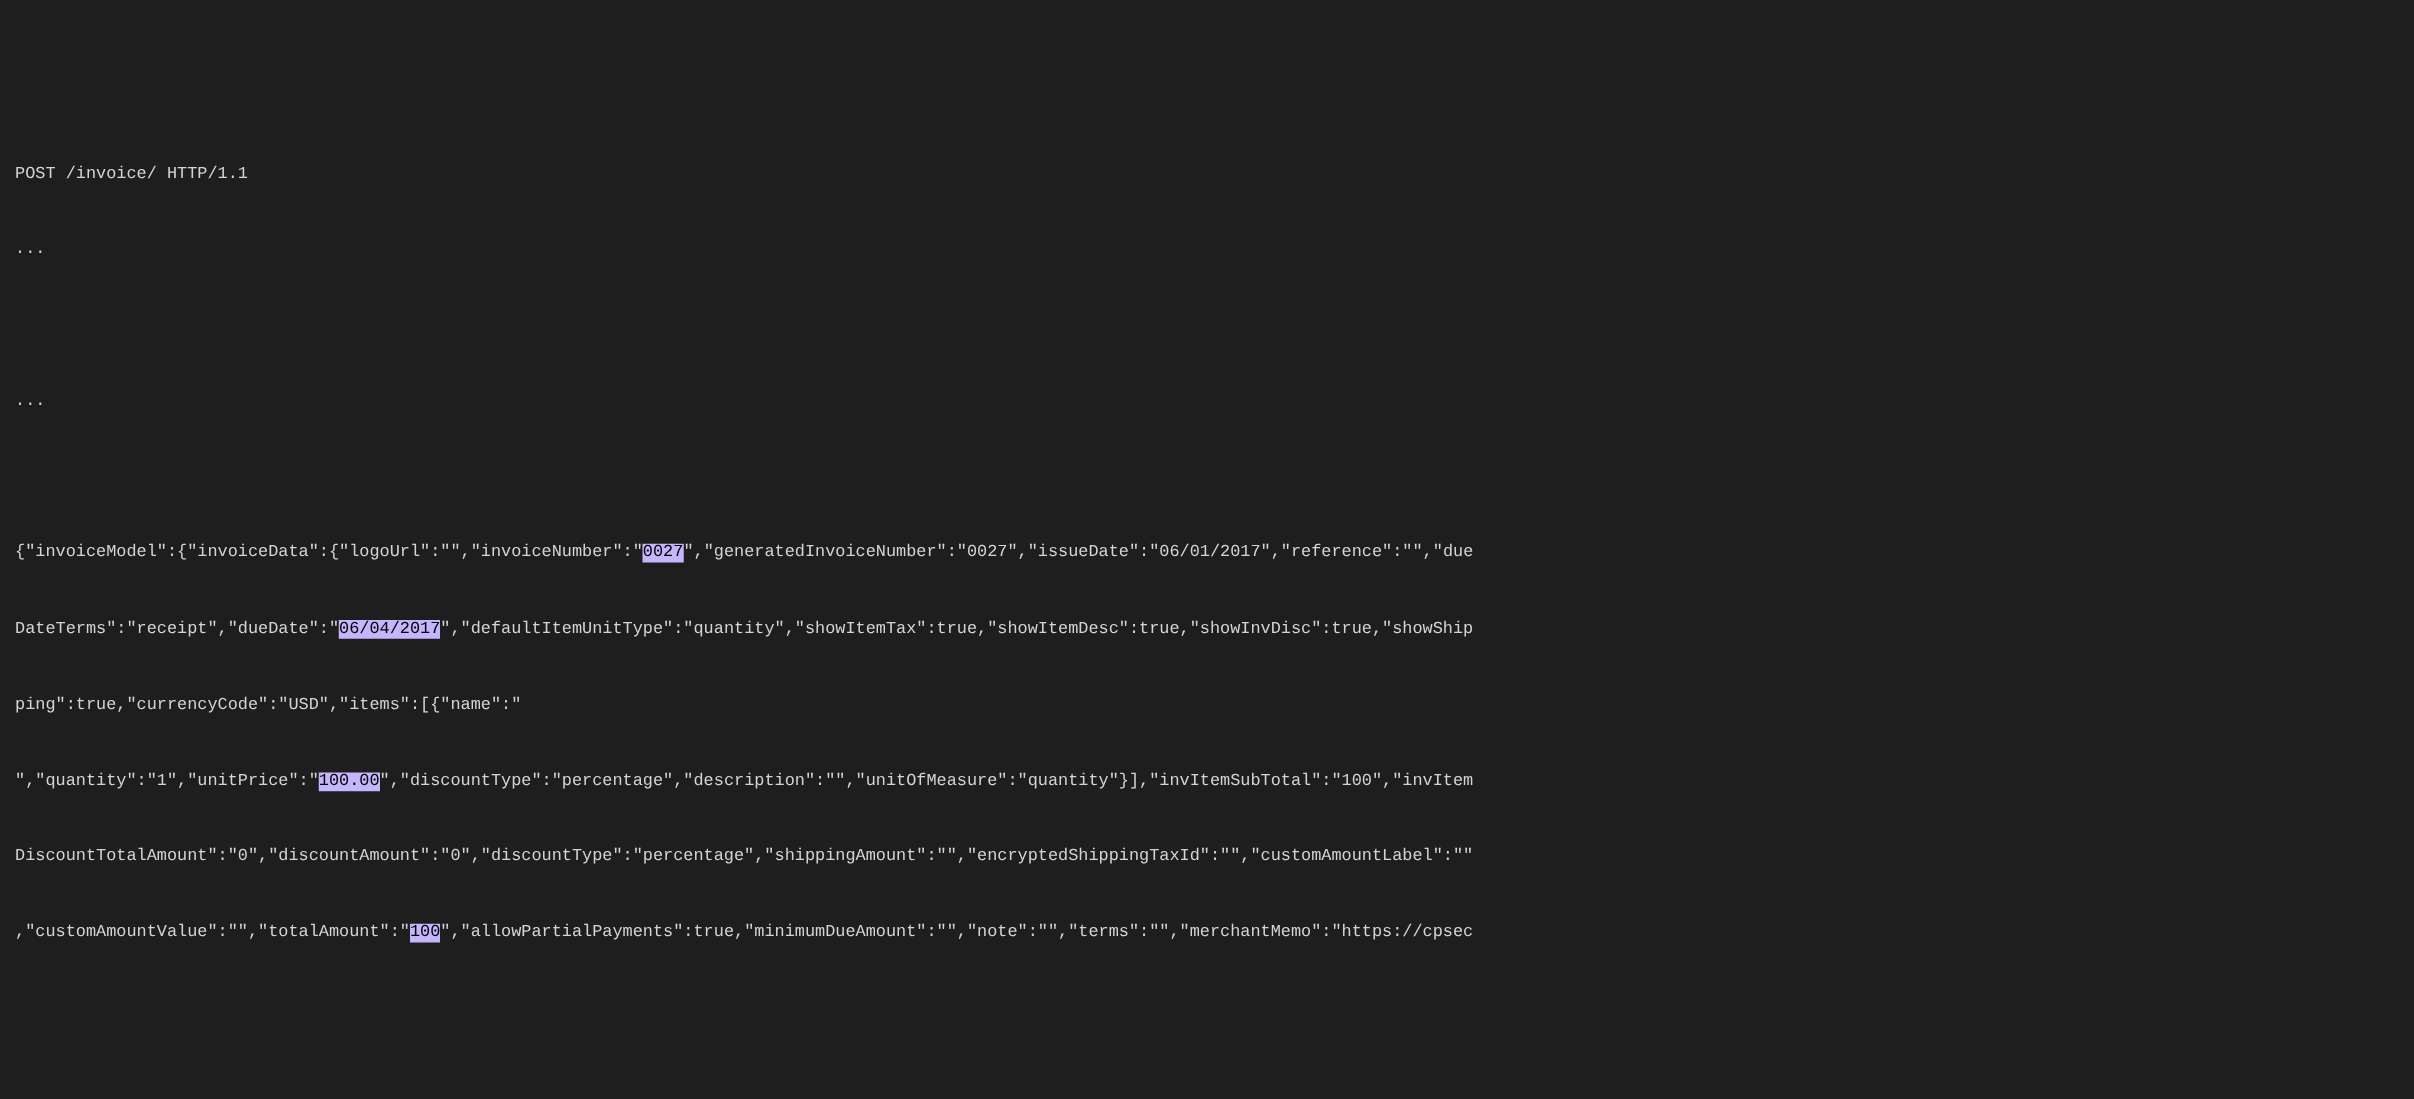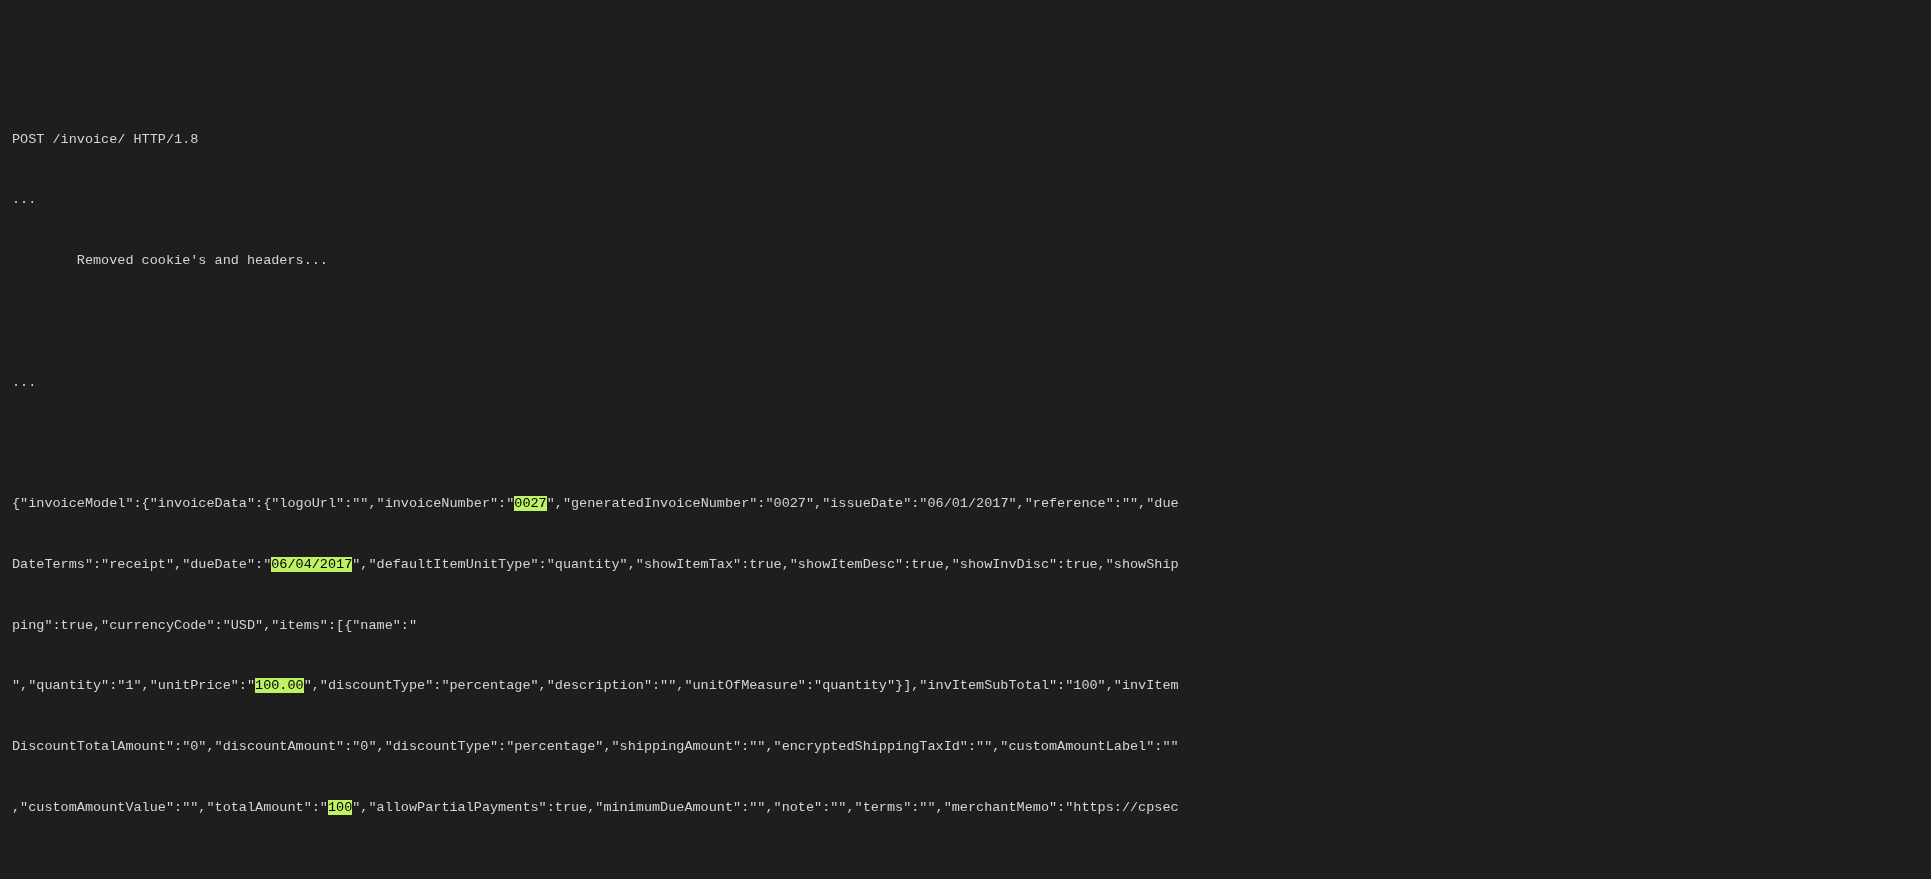--- a/index.html
+++ b/index.html
@@ -24,33 +24,32 @@
       width: 100%;
     }
 
     .line {
       display: block;
       white-space: pre-wrap;
       word-break: break-all;
     }
 
     .highlight-yellow {
-      background-color: #bef264;
+      background-color: #c4b5fd;
       color: #000000;
     }
   </style>
 </head>
 <body>
 
 
 
 <div class="code-block">
-  <span class="line">POST /invoice/ HTTP/1.8</span>
+  <span class="line">POST /invoice/ HTTP/1.1</span>
   <span class="line">...</span>
-  <span class="line">        Removed cookie's and headers...</span>
   <span class="line">&nbsp;</span>
   <span class="line">...</span>
   <span class="line">&nbsp;</span>
   <span class="line">{"invoiceModel":{"invoiceData":{"logoUrl":"","invoiceNumber":"<span class="highlight-yellow">0027</span>","generatedInvoiceNumber":"0027","issueDate":"06/01/2017","reference":"","due</span>
   <span class="line">DateTerms":"receipt","dueDate":"<span class="highlight-yellow">06/04/2017</span>","defaultItemUnitType":"quantity","showItemTax":true,"showItemDesc":true,"showInvDisc":true,"showShip</span>
   <span class="line">ping":true,"currencyCode":"USD","items":[{"name":"</span>
   <span class="line">","quantity":"1","unitPrice":"<span class="highlight-yellow">100.00</span>","discountType":"percentage","description":"","unitOfMeasure":"quantity"}],"invItemSubTotal":"100","invItem</span>
   <span class="line">DiscountTotalAmount":"0","discountAmount":"0","discountType":"percentage","shippingAmount":"","encryptedShippingTaxId":"","customAmountLabel":""</span>
   <span class="line">,"customAmountValue":"","totalAmount":"<span class="highlight-yellow">100</span>","allowPartialPayments":true,"minimumDueAmount":"","note":"","terms":"","merchantMemo":"https://cpsec</span>
   

